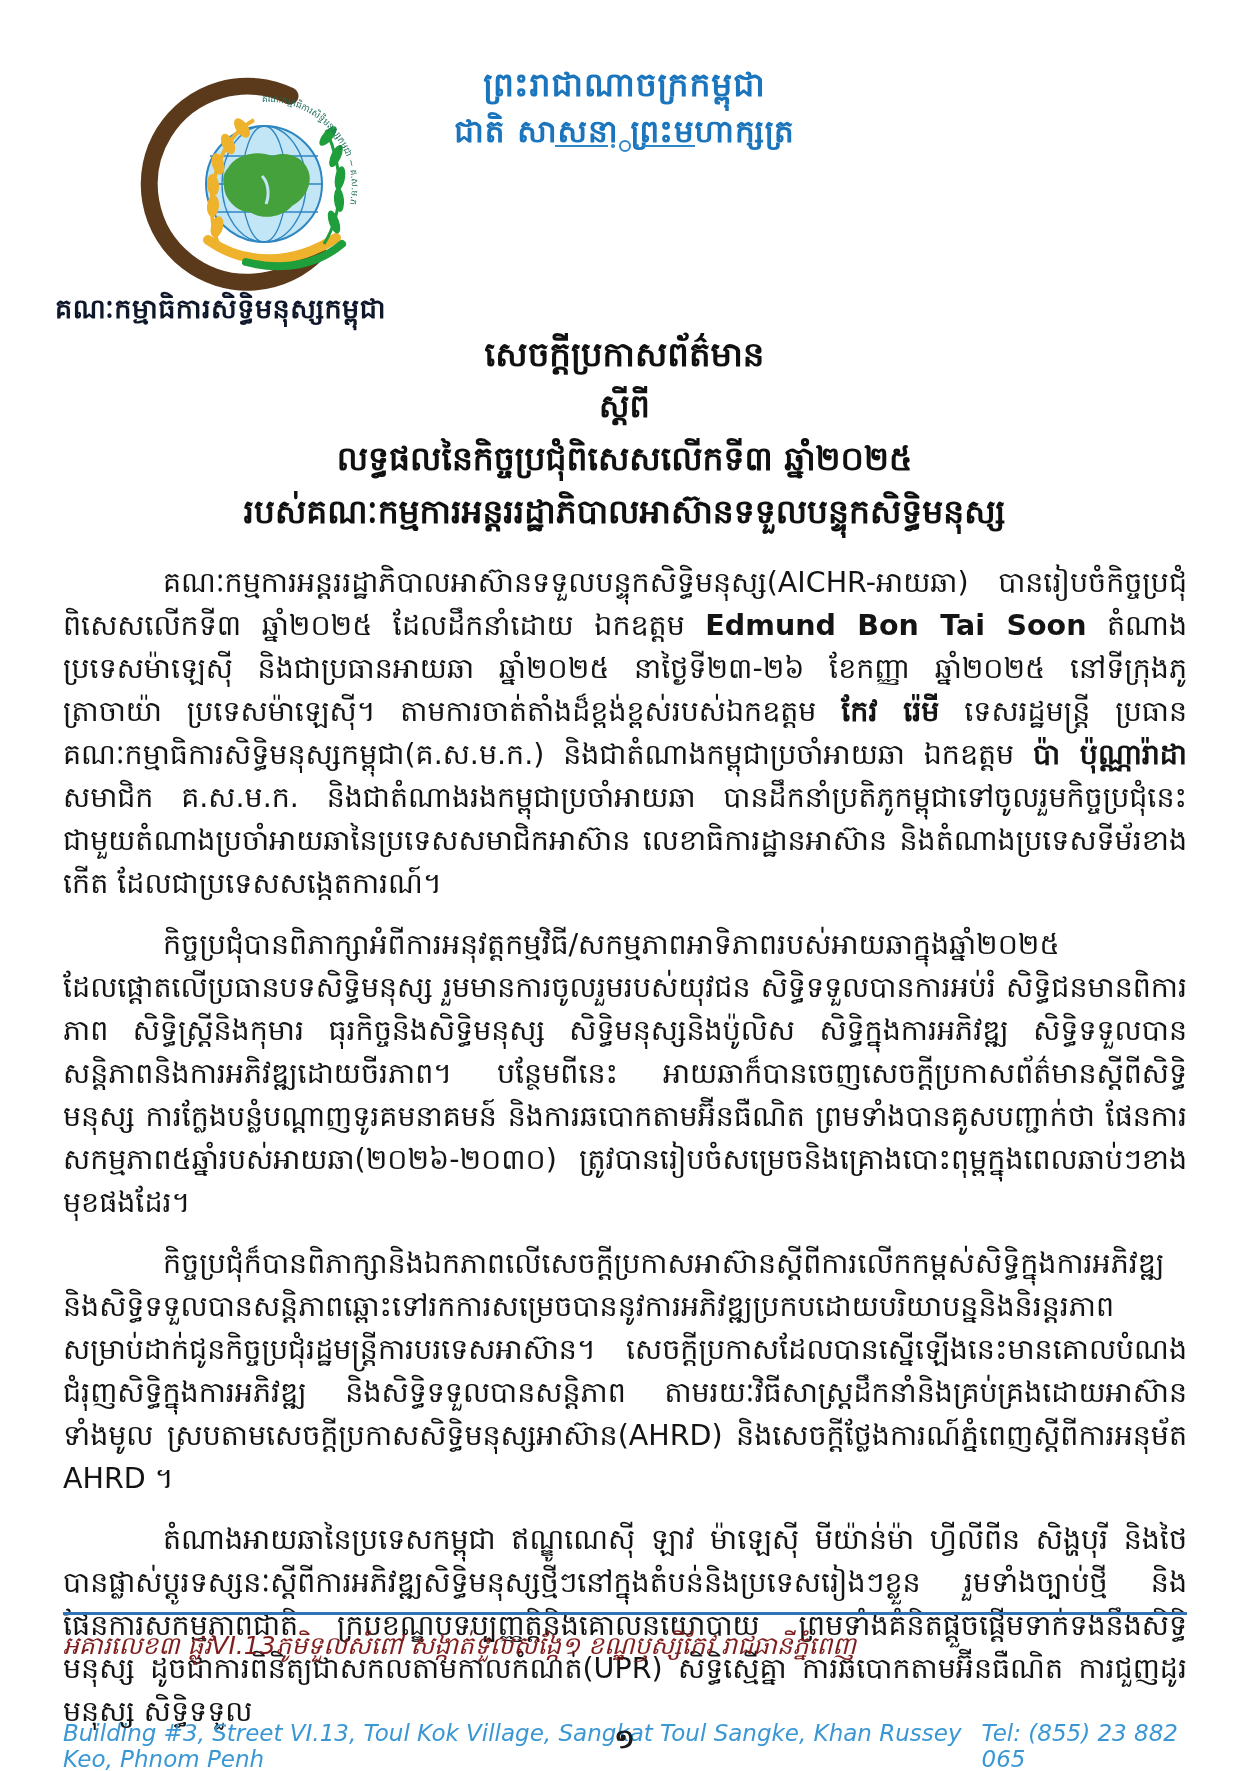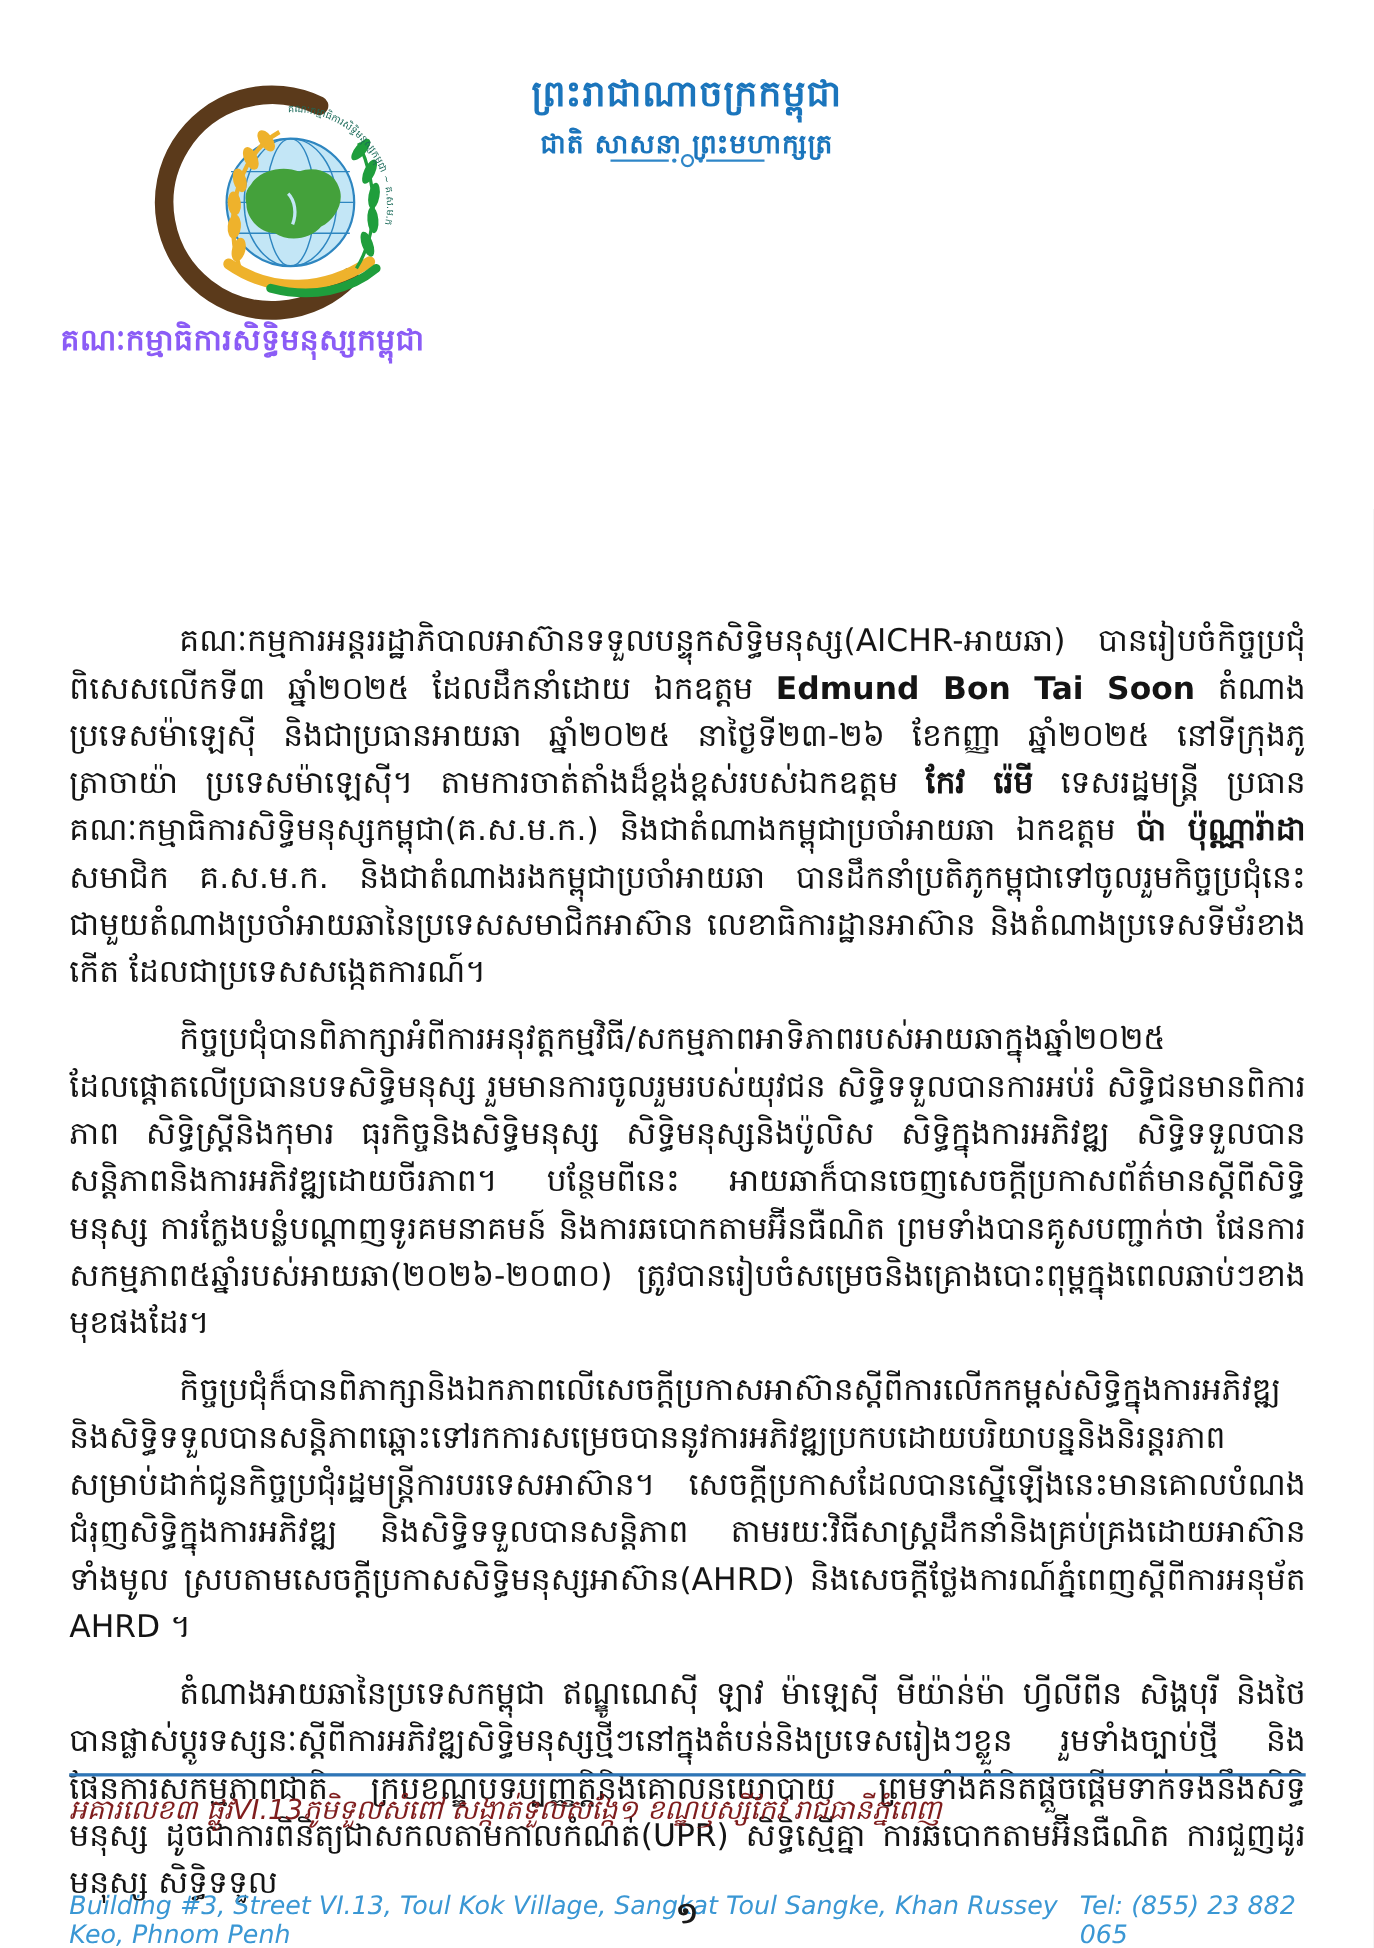--- a/index.html
+++ b/index.html
@@ -10,28 +10,28 @@
     background:#ffffff;
     font-family:"DejaVu Sans", sans-serif;
     overflow:hidden;
   }
   
   .kingdom {
     position:absolute; top:38px; left:0; right:0;
     text-align:center; color:#1b75bc; font-weight:bold;margin-top:24px;
   }
   .kingdom .k1 { font-size:33px; line-height:46px; letter-spacing:1px; }
-  .kingdom .k2 { font-size:24px; line-height:46px; letter-spacing:1px; }
+  .kingdom .k2 { font-size:31px; line-height:46px; letter-spacing:1px; }
   .divider-ornament {
     position:absolute; top:138px; left:50%; transform:translateX(-50%);
   }
   .logo-wrap { position:absolute; top:72px; left:112px; width:260px; height:230px; }
   .committee-name {
     position:absolute; top:292px; left:55px;
-    color:#8b5cf6; font-weight:bold; font-size:27px; letter-spacing:0.5px;
+    color:#0f172a; font-weight:bold; font-size:27px; letter-spacing:0.5px;
   }
   
   .title-block {
     position:absolute; top:328px; left:0; right:0;
     text-align:center; color:#101010; font-weight:bold;
   }
   .title-block .t1 { font-size:34px; line-height:52px; }
   .title-block .t2 { font-size:32px; line-height:52px; }
   .title-block .t3 { font-size:33px; line-height:54px; }
   .title-block .t4 { font-size:33px; line-height:52px; }
@@ -124,20 +124,26 @@
         <path id="ringPath" d="M150 30 A 85 85 0 0 1 238 132"></path>
       </defs>
       <text font-size="9" fill="#1c6b5a">
         <textPath href="#ringPath">គណៈកម្មាធិការសិទ្ធិមនុស្សកម្ពុជា ~ គ.ស.ម.ក</textPath>
       </text>
     </svg>
   </div>
 
   <div class="committee-name">គណៈកម្មាធិការសិទ្ធិមនុស្សកម្ពុជា</div>
 
+  <div class="title-block">
+    <div class="t1">សេចក្តីប្រកាសព័ត៌មាន</div>
+    <div class="t2">ស្តីពី</div>
+    <div class="t3">លទ្ធផលនៃកិច្ចប្រជុំពិសេសលើកទី៣ ឆ្នាំ២០២៥</div>
+    <div class="t4">របស់គណៈកម្មការអន្តររដ្ឋាភិបាលអាស៊ានទទួលបន្ទុកសិទ្ធិមនុស្ស</div>
+  </div>
 
   <div class="body-text">
       <p class="para"><span>គណៈកម្មការអន្តររដ្ឋាភិបាលអាស៊ានទទួលបន្ទុកសិទ្ធិមនុស្ស(AICHR-អាយឆា) បានរៀបចំកិច្ចប្រជុំពិសេសលើកទី៣ ឆ្នាំ២០២៥ ដែលដឹកនាំដោយ ឯកឧត្តម </span><span class="b">Edmund Bon Tai Soon</span><span> តំណាងប្រទេសម៉ាឡេស៊ី និងជាប្រធានអាយឆា ឆ្នាំ២០២៥ នាថ្ងៃទី២៣-២៦ ខែកញ្ញា ឆ្នាំ២០២៥ នៅទីក្រុងភូត្រាចាយ៉ា ប្រទេសម៉ាឡេស៊ី។ តាមការចាត់តាំងដ៏ខ្ពង់ខ្ពស់របស់ឯកឧត្តម </span><span class="b">កែវ រ៉េមី</span><span> ទេសរដ្ឋមន្ត្រី ប្រធានគណៈកម្មាធិការសិទ្ធិមនុស្សកម្ពុជា(គ.ស.ម.ក.) និងជាតំណាងកម្ពុជាប្រចាំអាយឆា ឯកឧត្តម </span><span class="b">ប៉ា ប៉ុណ្ណារ៉ាដា</span><span> សមាជិក គ.ស.ម.ក. និងជាតំណាងរងកម្ពុជាប្រចាំអាយឆា បានដឹកនាំប្រតិភូកម្ពុជាទៅចូលរួមកិច្ចប្រជុំនេះ ជាមួយតំណាងប្រចាំអាយឆានៃប្រទេសសមាជិកអាស៊ាន លេខាធិការដ្ឋានអាស៊ាន និងតំណាងប្រទេសទីម័រខាងកើត ដែលជាប្រទេសសង្កេតការណ៍។</span></p>
       <p class="para"><span>កិច្ចប្រជុំបានពិភាក្សាអំពីការអនុវត្តកម្មវិធី/សកម្មភាពអាទិភាពរបស់អាយឆាក្នុងឆ្នាំ២០២៥ ដែលផ្តោតលើប្រធានបទសិទ្ធិមនុស្ស រួមមានការចូលរួមរបស់យុវជន សិទ្ធិទទួលបានការអប់រំ សិទ្ធិជនមានពិការភាព សិទ្ធិស្ត្រីនិងកុមារ ធុរកិច្ចនិងសិទ្ធិមនុស្ស សិទ្ធិមនុស្សនិងប៉ូលិស សិទ្ធិក្នុងការអភិវឌ្ឍ សិទ្ធិទទួលបានសន្តិភាពនិងការអភិវឌ្ឍដោយចីរភាព។ បន្ថែមពីនេះ អាយឆាក៏បានចេញសេចក្តីប្រកាសព័ត៌មានស្តីពីសិទ្ធិមនុស្ស ការក្លែងបន្លំបណ្តាញទូរគមនាគមន៍ និងការឆបោកតាមអ៊ីនធឺណិត ព្រមទាំងបានគូសបញ្ជាក់ថា ផែនការសកម្មភាព៥ឆ្នាំរបស់អាយឆា(២០២៦-២០៣០) ត្រូវបានរៀបចំសម្រេចនិងគ្រោងបោះពុម្ពក្នុងពេលឆាប់ៗខាងមុខផងដែរ។</span></p>
       <p class="para"><span>កិច្ចប្រជុំក៏បានពិភាក្សានិងឯកភាពលើសេចក្តីប្រកាសអាស៊ានស្តីពីការលើកកម្ពស់សិទ្ធិក្នុងការអភិវឌ្ឍ និងសិទ្ធិទទួលបានសន្តិភាពឆ្ពោះទៅរកការសម្រេចបាននូវការអភិវឌ្ឍប្រកបដោយបរិយាបន្ននិងនិរន្តរភាព សម្រាប់ដាក់ជូនកិច្ចប្រជុំរដ្ឋមន្ត្រីការបរទេសអាស៊ាន។ សេចក្តីប្រកាសដែលបានស្នើឡើងនេះមានគោលបំណងជំរុញសិទ្ធិក្នុងការអភិវឌ្ឍ និងសិទ្ធិទទួលបានសន្តិភាព តាមរយៈវិធីសាស្ត្រដឹកនាំនិងគ្រប់គ្រងដោយអាស៊ានទាំងមូល ស្របតាមសេចក្តីប្រកាសសិទ្ធិមនុស្សអាស៊ាន(AHRD) និងសេចក្តីថ្លែងការណ៍ភ្នំពេញស្តីពីការអនុម័ត AHRD ។</span></p>
       <p class="para"><span>តំណាងអាយឆានៃប្រទេសកម្ពុជា ឥណ្ឌូណេស៊ី ឡាវ ម៉ាឡេស៊ី មីយ៉ាន់ម៉ា ហ្វីលីពីន សិង្ហបុរី និងថៃ បានផ្លាស់ប្តូរទស្សនៈស្តីពីការអភិវឌ្ឍសិទ្ធិមនុស្សថ្មីៗនៅក្នុងតំបន់និងប្រទេសរៀងៗខ្លួន រួមទាំងច្បាប់ថ្មី និងផែនការសកម្មភាពជាតិ ក្របខណ្ឌបទប្បញ្ញត្តិនិងគោលនយោបាយ ព្រមទាំងគំនិតផ្តួចផ្តើមទាក់ទងនឹងសិទ្ធិមនុស្ស ដូចជាការពិនិត្យជាសកលតាមកាលកំណត់(UPR) សិទ្ធិស្មើគ្នា ការឆបោកតាមអ៊ីនធឺណិត ការជួញដូរមនុស្ស សិទ្ធិទទួល</span></p>
     </div>
 
   <div class="footer-rule"></div>
   <div class="footer-khmer">អគារលេខ៣ ផ្លូវVI.13ភូមិទួលសំពៅ សង្កាត់ទួលសង្កែ១ ខណ្ឌឫស្សីកែវ រាជធានីភ្នំពេញ</div>

